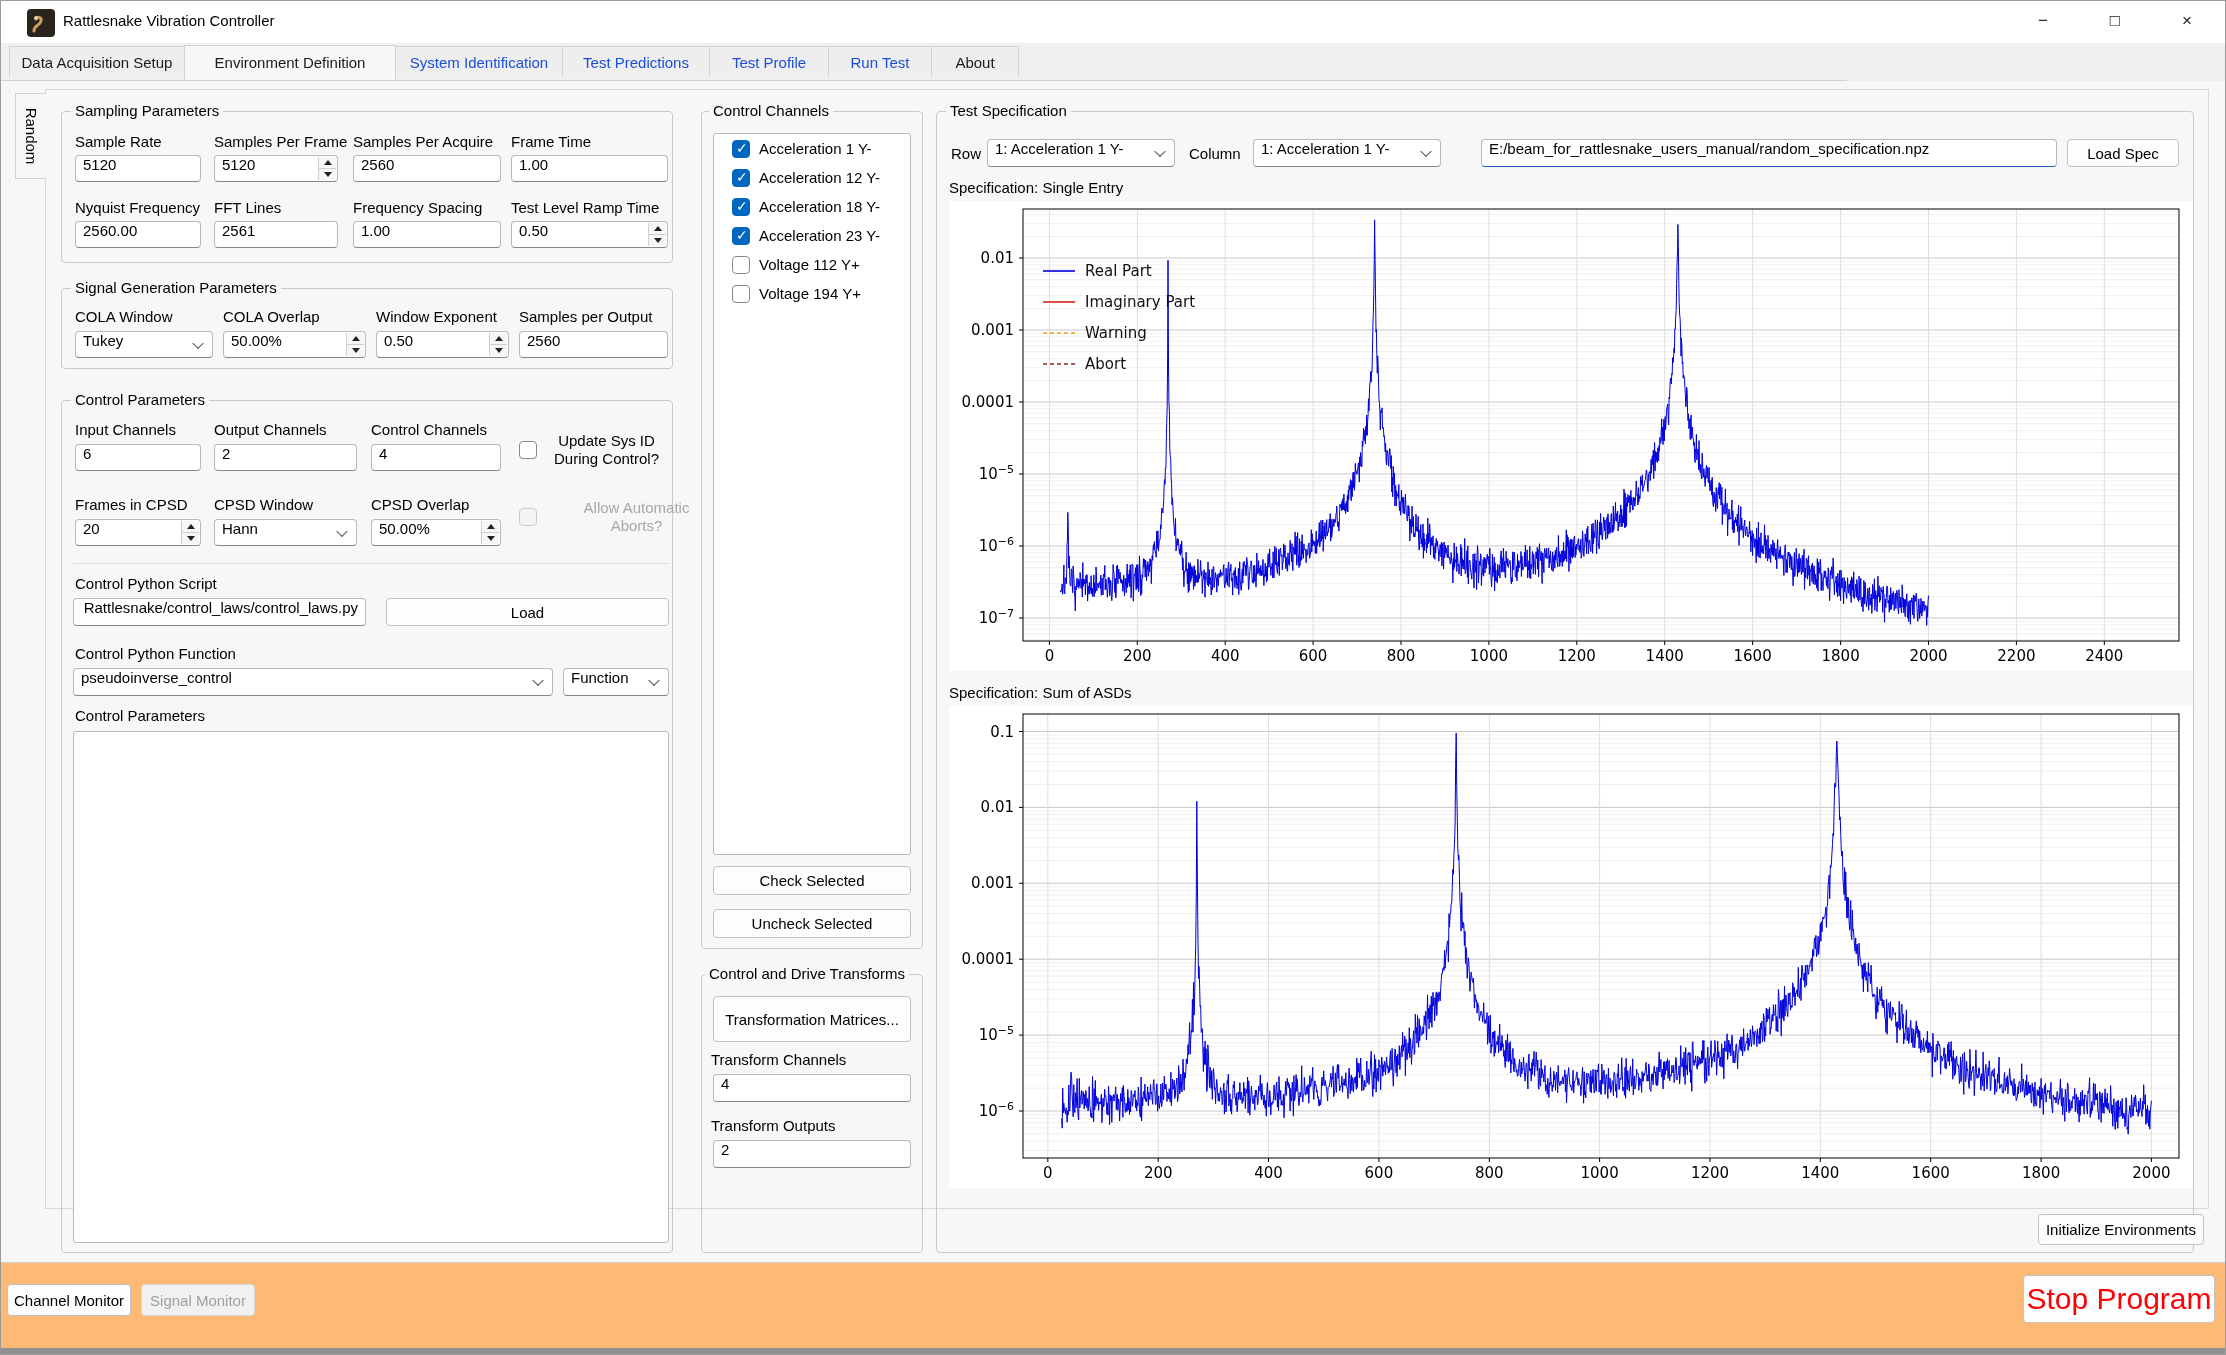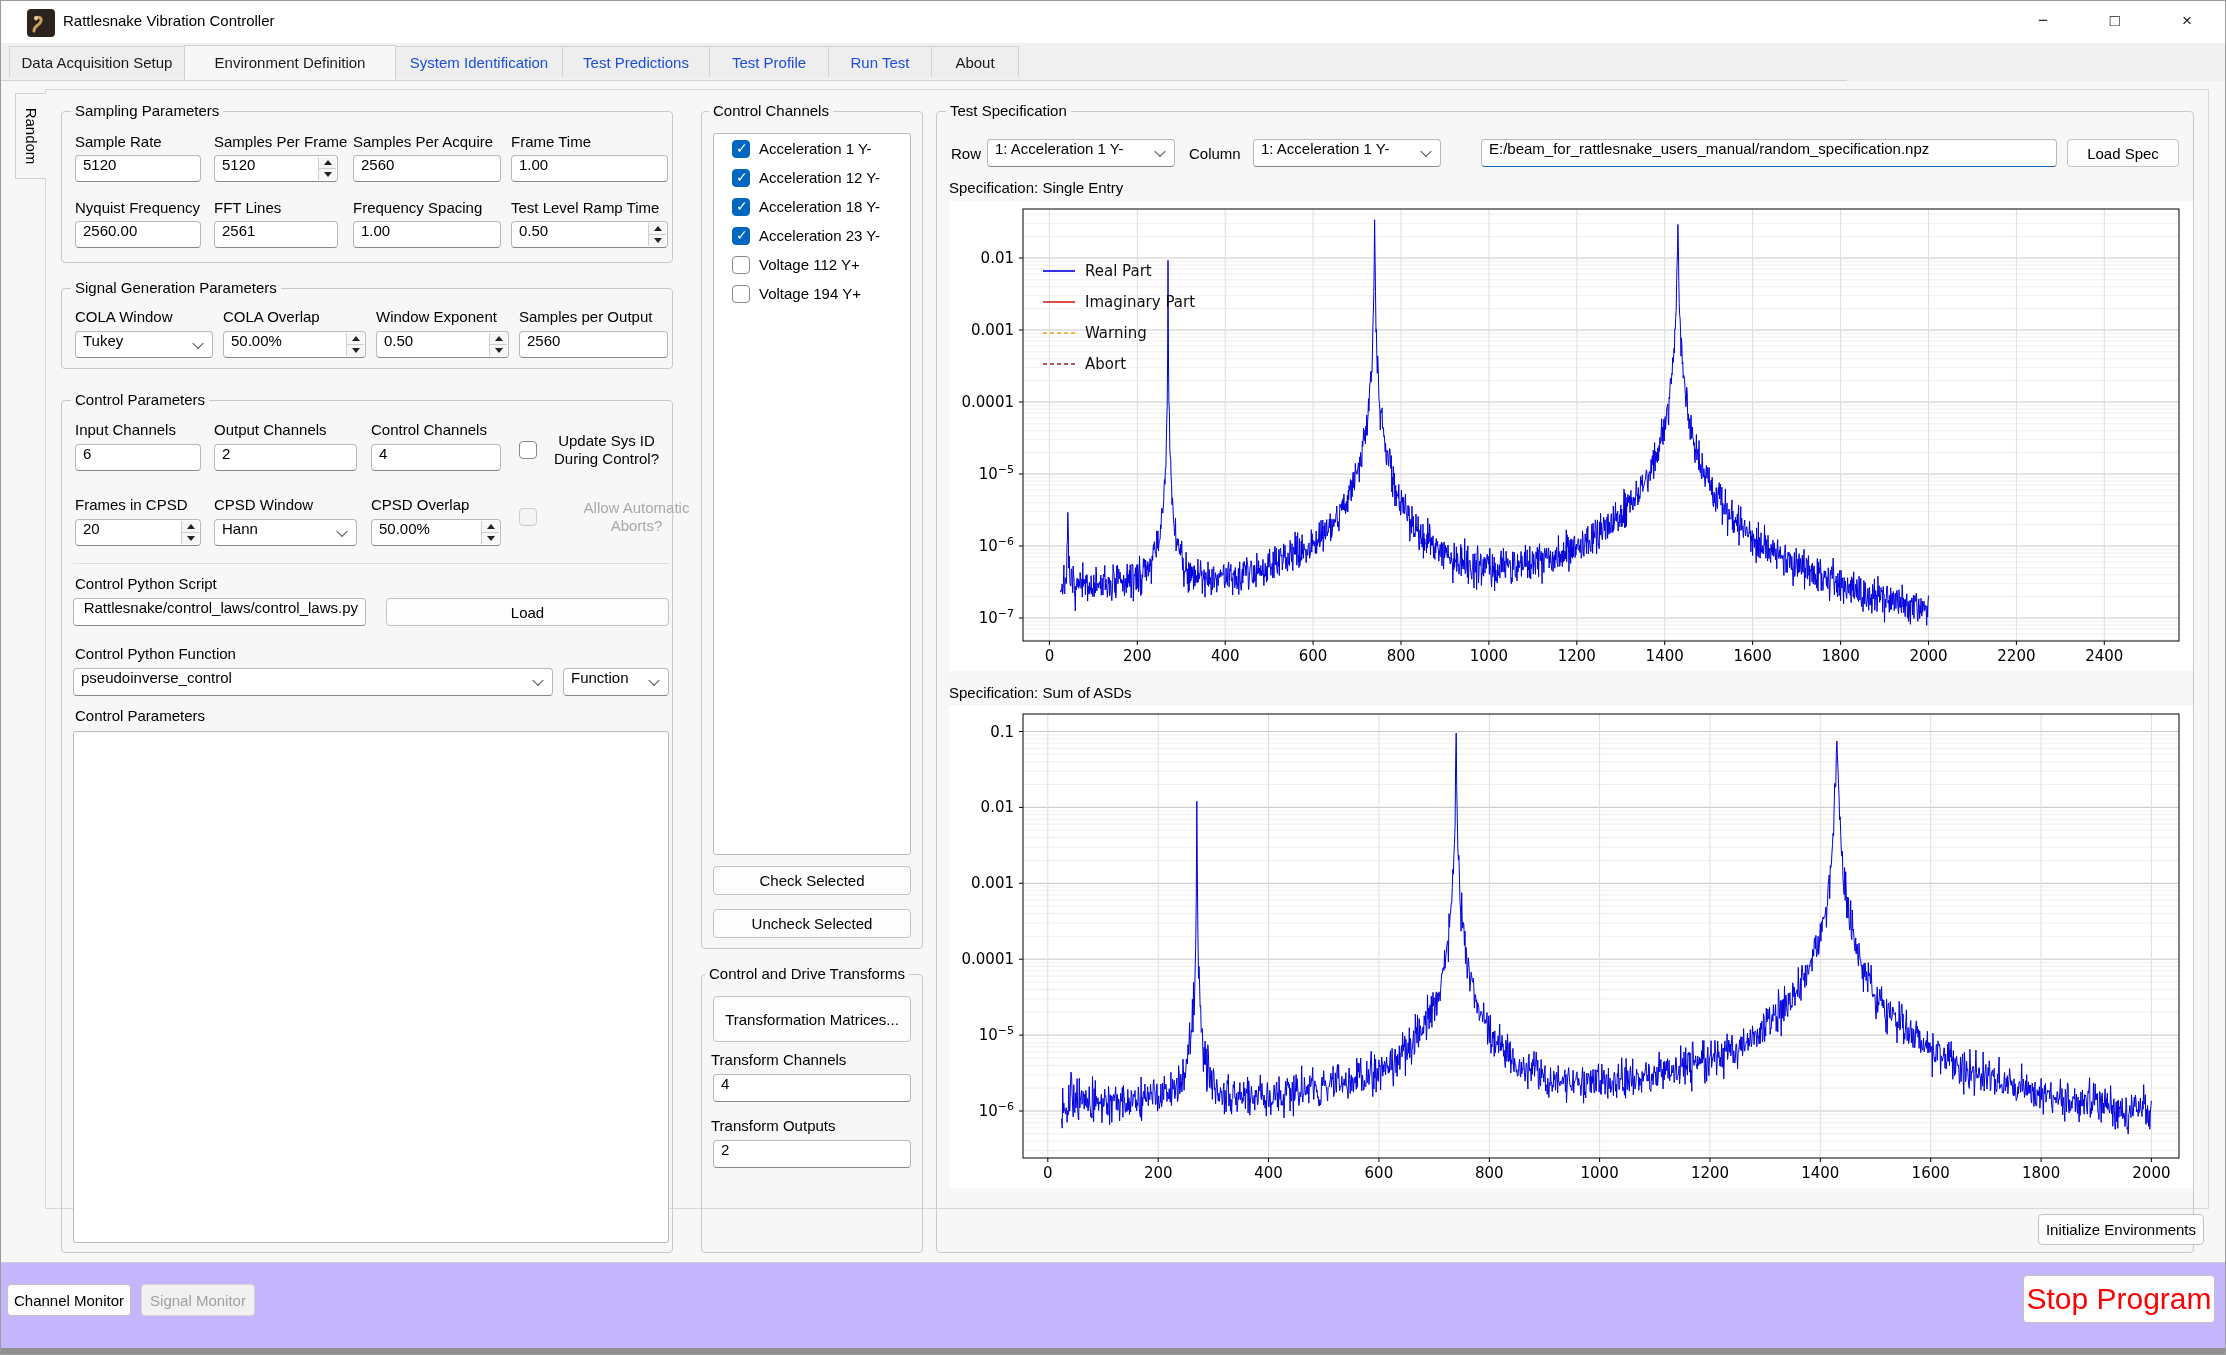--- a/index.html
+++ b/index.html
@@ -52,21 +52,21 @@
   .chklabel.disabled { color:#a8a8a8;margin-left:30px; }
 
   .list { position:absolute; background:#fff; border:1px solid #b9b9b9; border-radius:3px; }
   .list-item { position:relative; height:29px; display:flex; align-items:center; padding-left:9px; }
   .list-item .chkbox { position:relative; flex:0 0 18px; }
   .list-item span { margin-left:9px; font-size:15px; }
 
   .tarea { position:absolute; background:#fff; border:1px solid #b9b9b9; border-radius:3px; }
 
   
-  #bottombar { position:absolute; left:0; top:1262px; width:2226px; height:85px; background:#c4b5fd;text-decoration:underline; }
+  #bottombar { position:absolute; left:0; top:1262px; width:2226px; height:85px; background:#fdba74;text-decoration:underline; }
   #bottomstrip { position:absolute; left:0; top:1347px; width:2226px; height:8px; background:#8f8f8f; }
   #stop-btn { font-size:30px; color:#fb0207; background:#fdfdfd; }
 
   svg text { font-family:"DejaVu Sans", sans-serif; }
 </style>
 </head>
 <body>
 <div id="app">
 
   <div id="titlebar">

